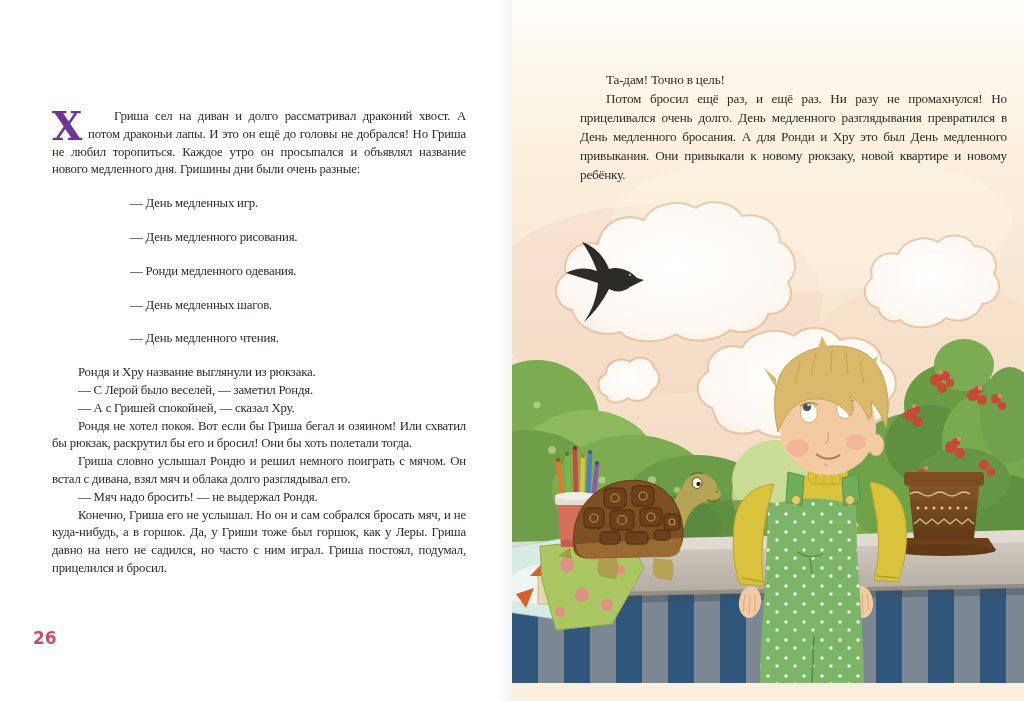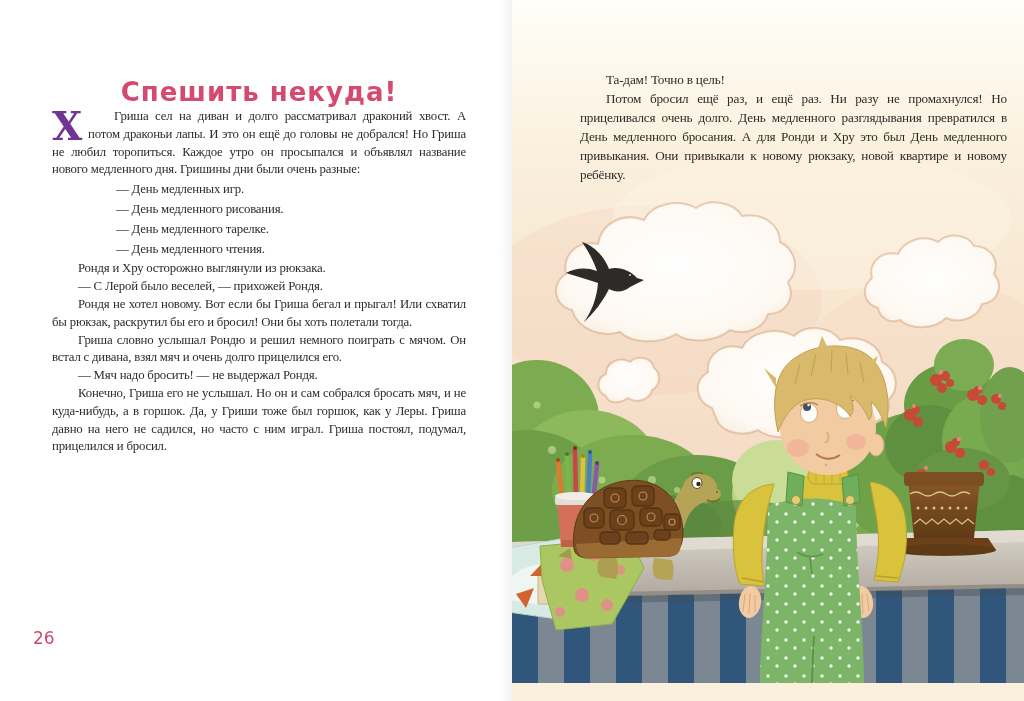--- a/index.html
+++ b/index.html
@@ -14,56 +14,57 @@
                letter-spacing:1px;color:var(--title-pink,#d44a70);}
   .text-col{position:absolute;left:52px;top:108px;width:414px;
             font-size:12.8px;line-height:17.8px;letter-spacing:-0.2px;
             color:var(--body-text,#2f2b28);text-align:justify;}
   .text-col p{margin:0;text-indent:26px;}
   .text-col p.first{text-indent:0;}
   .dropcap{float:left;font-family:"DejaVu Serif", serif;font-weight:700;
            font-size:39px;line-height:31px;padding:3px 6px 0 0;
            color:var(--dropcap-purple,#6f3494);}
   .day-list{margin:0;padding:0;list-style:none;text-align:left;}
-  .day-list li{margin:2px;padding-left:62px;}
+  .day-list li{margin:16px;padding-left:62px;}
   .page-num{position:absolute;left:33px;top:628px;font-family:"DejaVu Sans", sans-serif;
-            font-weight:400;font-size:17px;color:var(--page-number-pink,#ce4a6b);}
+            font-weight:700;font-size:17px;color:var(--page-number-pink,#ce4a6b);}
   
   #page-right{position:absolute;left:512px;top:0;width:512px;height:701px;
               background:linear-gradient(180deg,#fffef9 0%,#fdf8ec 10%,#faf0dd 21.4%,#faf0dd 100%);}
   #page-right .text-col-r{position:absolute;left:68px;top:70px;width:427px;
             font-size:13.2px;line-height:19px;letter-spacing:-0.2px;
             color:var(--body-text,#2f2b28);text-align:justify;z-index:2;}
   .text-col-r p{margin:0;text-indent:26px;}
   #illustration{position:absolute;left:0;top:150px;width:512px;height:533px;z-index:1;}
 </style>
 </head>
 <body>
 
 <div id="spread">
 
   <div id="page-left">
-    <h1 class="story-title">Спешить некуда!</h1>
 
     <div class="text-col">
       <p class="first"><span class="dropcap">Х</span></p>
 
       <p>Гриша сел на диван и долго рассматривал драконий хвост. А потом драконьи лапы. И это он ещё до головы не добрался! Но Гриша не любил торопиться. Каждое утро он просыпался и объявлял название нового медленного дня. Гришины дни были очень разные:</p>
 
       <ul class="day-list">
         <li>— День медленных игр.</li>
         <li>— День медленного рисования.</li>
-        <li>— День медленного тарелке.</li>
+        <li>— Ронди медленного одевания.</li>
+        <li>— День медленных шагов.</li>
         <li>— День медленного чтения.</li>
       </ul>
 
-      <p>Рондя и Хру осторожно выглянули из рюкзака.</p>
-      <p>— С Лерой было веселей, — прихожей Рондя.</p>
-      <p>Рондя не хотел новому. Вот если бы Гриша бегал и прыгал! Или схватил бы рюкзак, раскрутил бы его и бросил! Они бы хоть полетали тогда.</p>
-      <p>Гриша словно услышал Рондю и решил немного поиграть с мячом. Он встал с дивана, взял мяч и очень долго прицелился его.</p>
+      <p>Рондя и Хру название выглянули из рюкзака.</p>
+      <p>— С Лерой было веселей, — заметил Рондя.</p>
+      <p>— А с Гришей спокойней, — сказал Хру.</p>
+      <p>Рондя не хотел покоя. Вот если бы Гриша бегал и озяином! Или схватил бы рюкзак, раскрутил бы его и бросил! Они бы хоть полетали тогда.</p>
+      <p>Гриша словно услышал Рондю и решил немного поиграть с мячом. Он встал с дивана, взял мяч и облака долго разглядывал его.</p>
       <p>— Мяч надо бросить! — не выдержал Рондя.</p>
       <p>Конечно, Гриша его не услышал. Но он и сам собрался бросать мяч, и не куда-нибудь, а в горшок. Да, у Гриши тоже был горшок, как у Леры. Гриша давно на него не садился, но часто с ним играл. Гриша постоял, подумал, прицелился и бросил.</p>
     </div>
 
     <div class="page-num">26</div>
     <div class="spine-shade"></div>
   </div>
 
   <div id="page-right">
     <div class="text-col-r">

